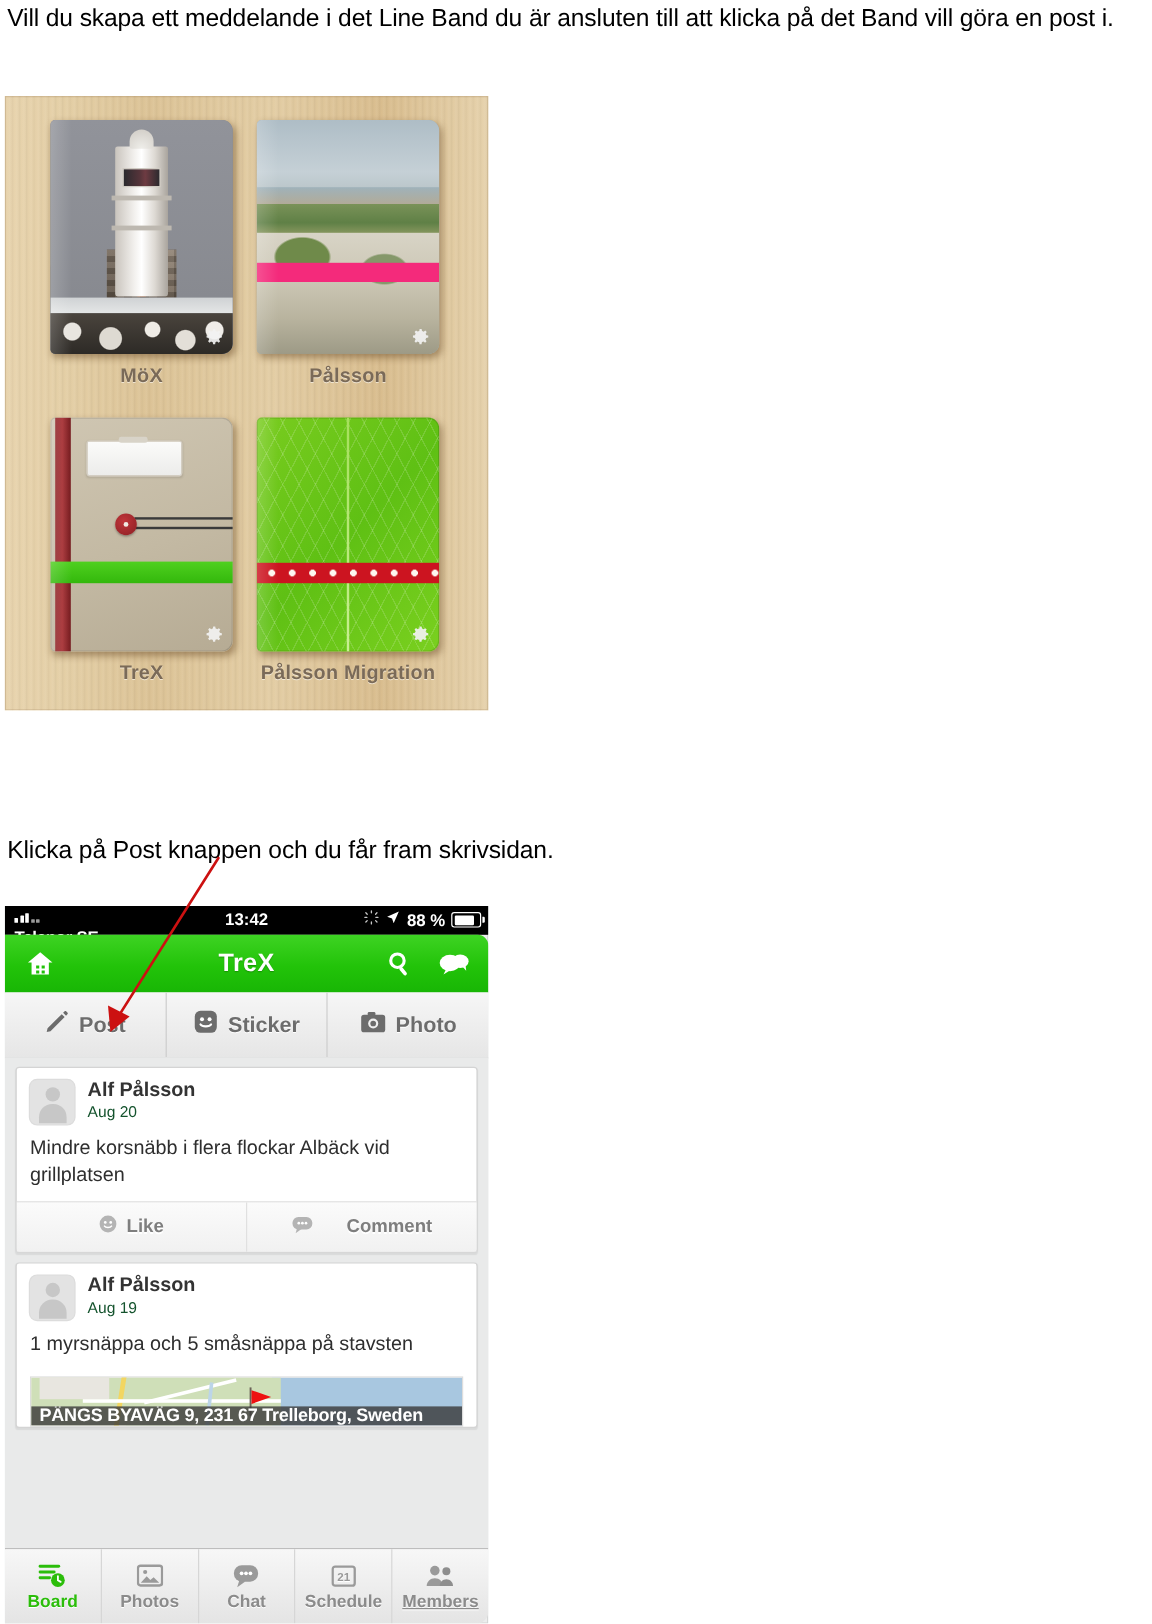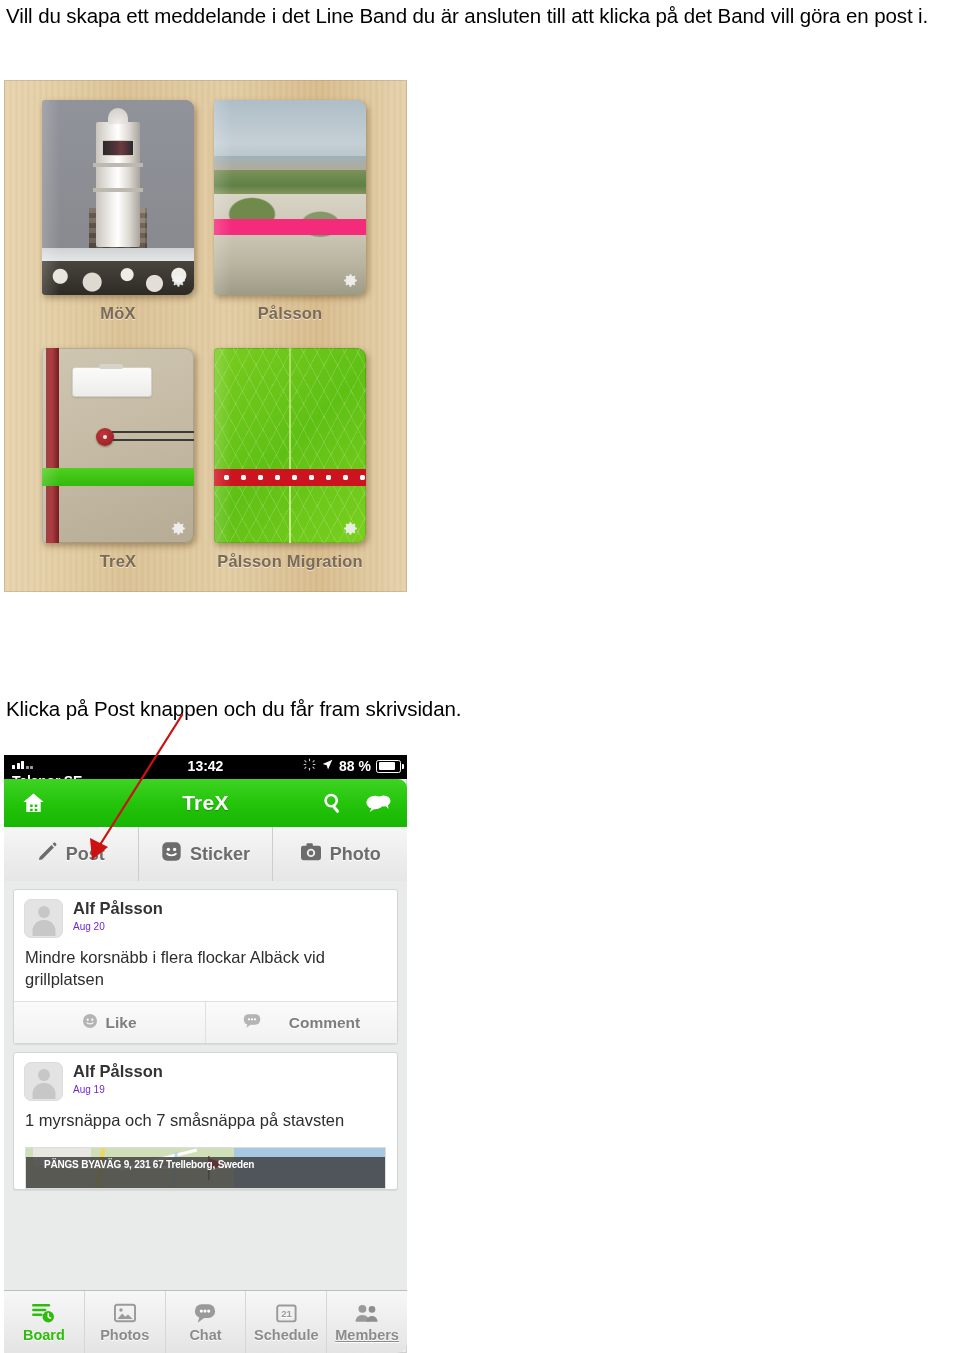--- a/index.html
+++ b/index.html
@@ -211,21 +211,21 @@
   .avatar{
     width:37px;height:37px;border-radius:7px;background:#e3e3e3;position:relative;flex:0 0 auto;
     border:1px solid #dcdcdc;overflow:hidden;
   }
   .avatar::before{content:"";position:absolute;left:50%;top:6px;transform:translateX(-50%);
     width:12px;height:12px;border-radius:50%;background:#c7c7c7;}
   .avatar::after{content:"";position:absolute;left:50%;top:20px;transform:translateX(-50%);
     width:23px;height:16px;border-radius:11px 11px 0 0;background:#c7c7c7;}
   .whowrap{margin-left:10px;}
   .who{font-size:16.5px;font-weight:bold;color:#333;line-height:19px;}
-  .when{font-size:10px;color:#6d28d9;line-height:17px;}
+  .when{font-size:13px;color:#14532d;line-height:17px;}
   .body{padding:4px 11px 11px 11px;font-size:16.5px;line-height:22px;color:#2e2e2e;}
   .actions{display:flex;border-top:1px solid #e0e0e0;background:linear-gradient(180deg,#fbfbfb,#f1f1f1);}
   .actbtn{
     flex:1;display:flex;align-items:center;justify-content:center;gap:7px;height:41px;
     color:#7e7e7e;font-size:15.5px;font-weight:bold;text-shadow:0 1px 0 #fff;
     border-right:1px solid #e0e0e0;
   }
   .actbtn:last-child{border-right:none;gap:28px;}
 
   
@@ -234,22 +234,22 @@
     background:
       linear-gradient(90deg,#e9e6de 0 22%,#cfdfb8 22% 56%,#a8c7e0 56% 100%);}
   .map-land{position:absolute;left:0;top:0;width:58%;height:100%;background:#cfdfb8;}
   .map-grey{position:absolute;left:2%;top:0;width:16%;height:46%;background:#e8e6e0;}
   .map-yellow{position:absolute;left:20%;top:-6%;width:4px;height:115%;background:#f2d661;transform:rotate(9deg);}
   .map-white{position:absolute;left:12%;top:44%;width:46%;height:3px;background:#fff;}
   .map-white2{position:absolute;left:26%;top:26%;width:22%;height:3px;background:#fff;transform:rotate(-14deg);}
   .map-river{position:absolute;left:41%;top:10%;width:3px;height:90%;background:#bcd5e8;transform:rotate(6deg);}
   .map-flag{position:absolute;left:50%;top:20%;}
   .map-addr{
-    position:absolute;left:0;right:0;bottom:0;height:31px;background:rgba(60,60,60,.82);
-    color:#fff;font-size:10px;line-height:15px;padding-left:18px;white-space:nowrap;overflow:hidden;
+    position:absolute;left:0;right:0;bottom:0;height:16px;background:rgba(60,60,60,.82);
+    color:#fff;font-size:15px;line-height:15px;padding-left:7px;white-space:nowrap;overflow:hidden;
     font-weight:bold;letter-spacing:-.2px;
   }
 
   
   .tabbar{
     position:absolute;left:0;bottom:0;width:403px;height:62px;
     background:linear-gradient(180deg,#f7f7f7,#e4e4e4);
     border-top:1px solid #bdbdbd;display:flex;
     border-bottom-right-radius:10px;
   }
@@ -485,21 +485,21 @@
     </div>
 
     <div class="card">
       <div class="cardhead">
         <div class="avatar"></div>
         <div class="whowrap">
           <div class="who">Alf Pålsson</div>
           <div class="when">Aug 19</div>
         </div>
       </div>
-      <div class="body">1 myrsnäppa och 7 småsnäppa på stavsten</div>
+      <div class="body">1 myrsnäppa och 5 småsnäppa på stavsten</div>
       <div class="mapwrap">
         <div class="mapimg">
           <div class="map-land"></div>
           <div class="map-grey"></div>
           <div class="map-yellow"></div>
           <div class="map-white"></div>
           <div class="map-white2"></div>
           <div class="map-river"></div>
           <span class="map-flag">
             <svg width="26" height="26" viewBox="0 0 26 26">

